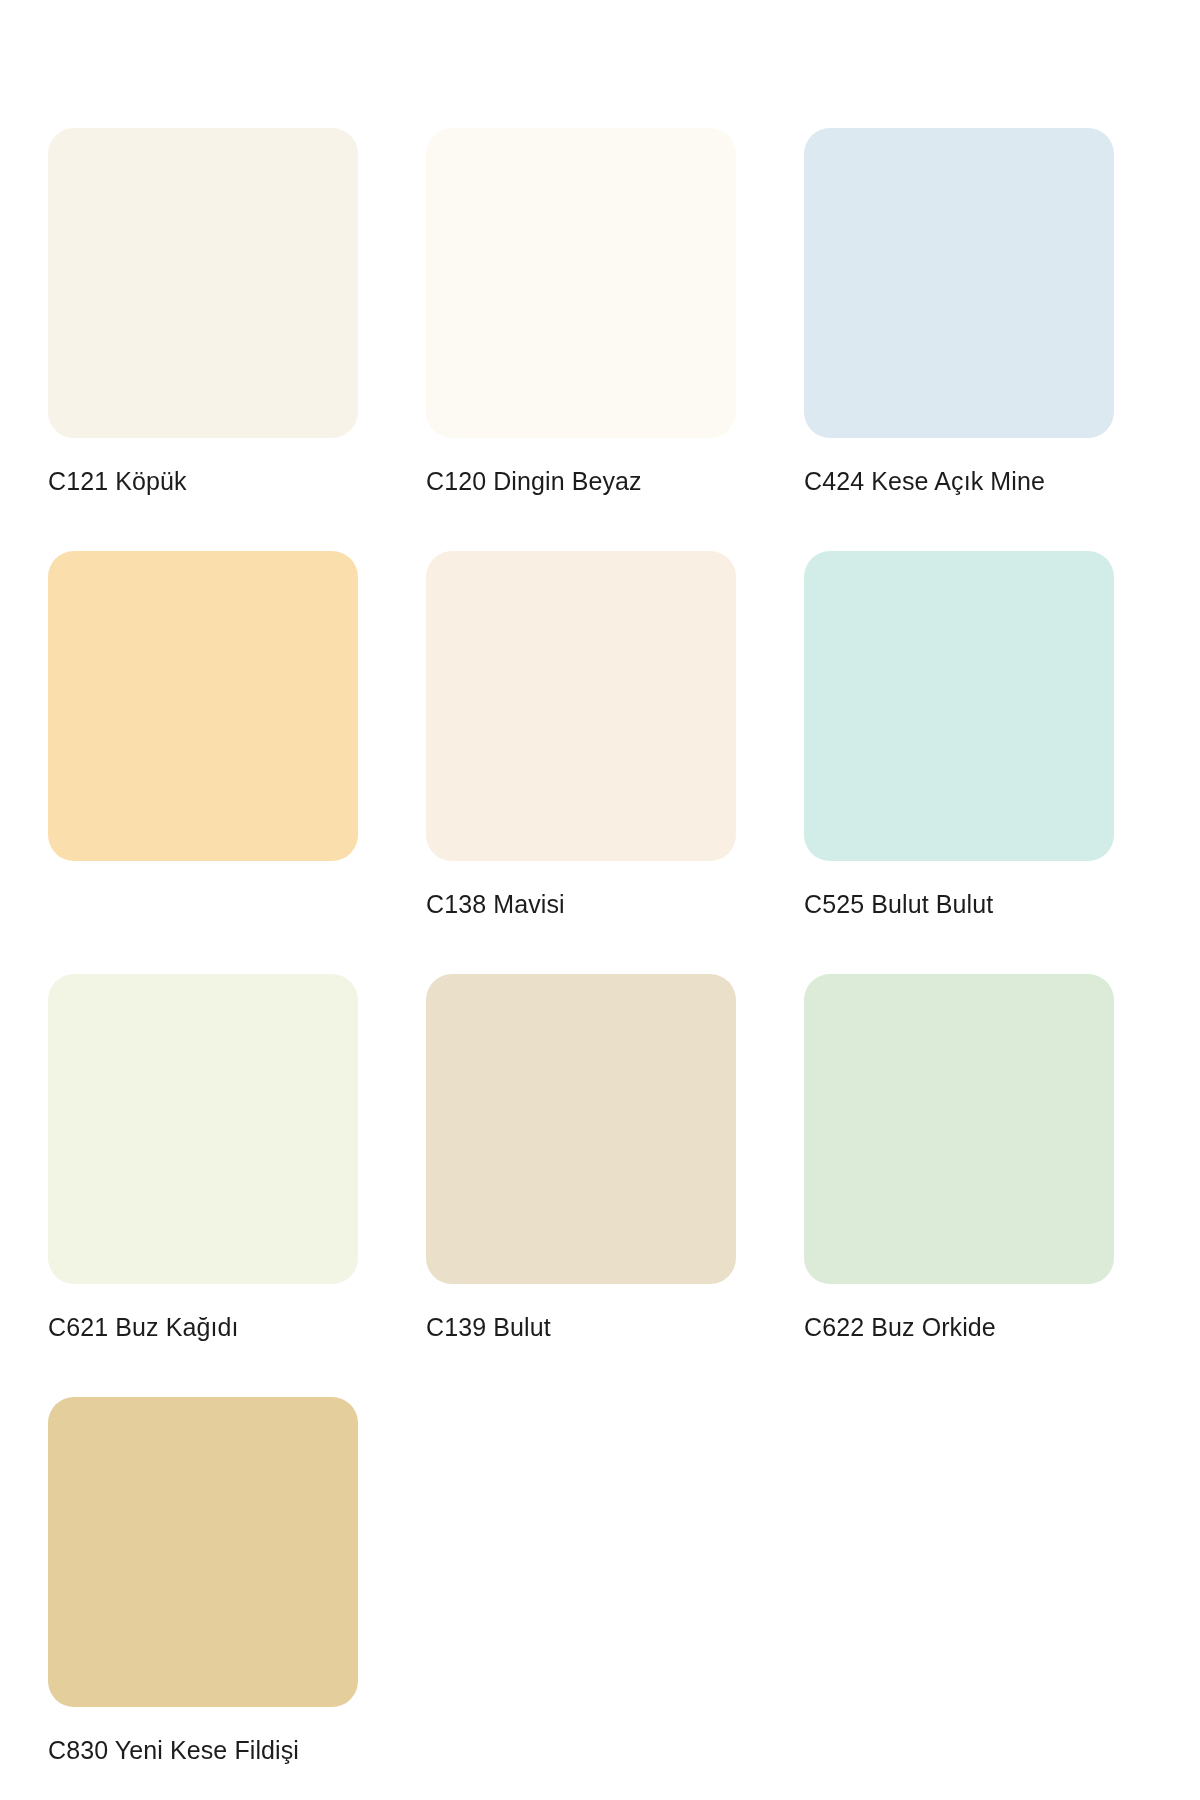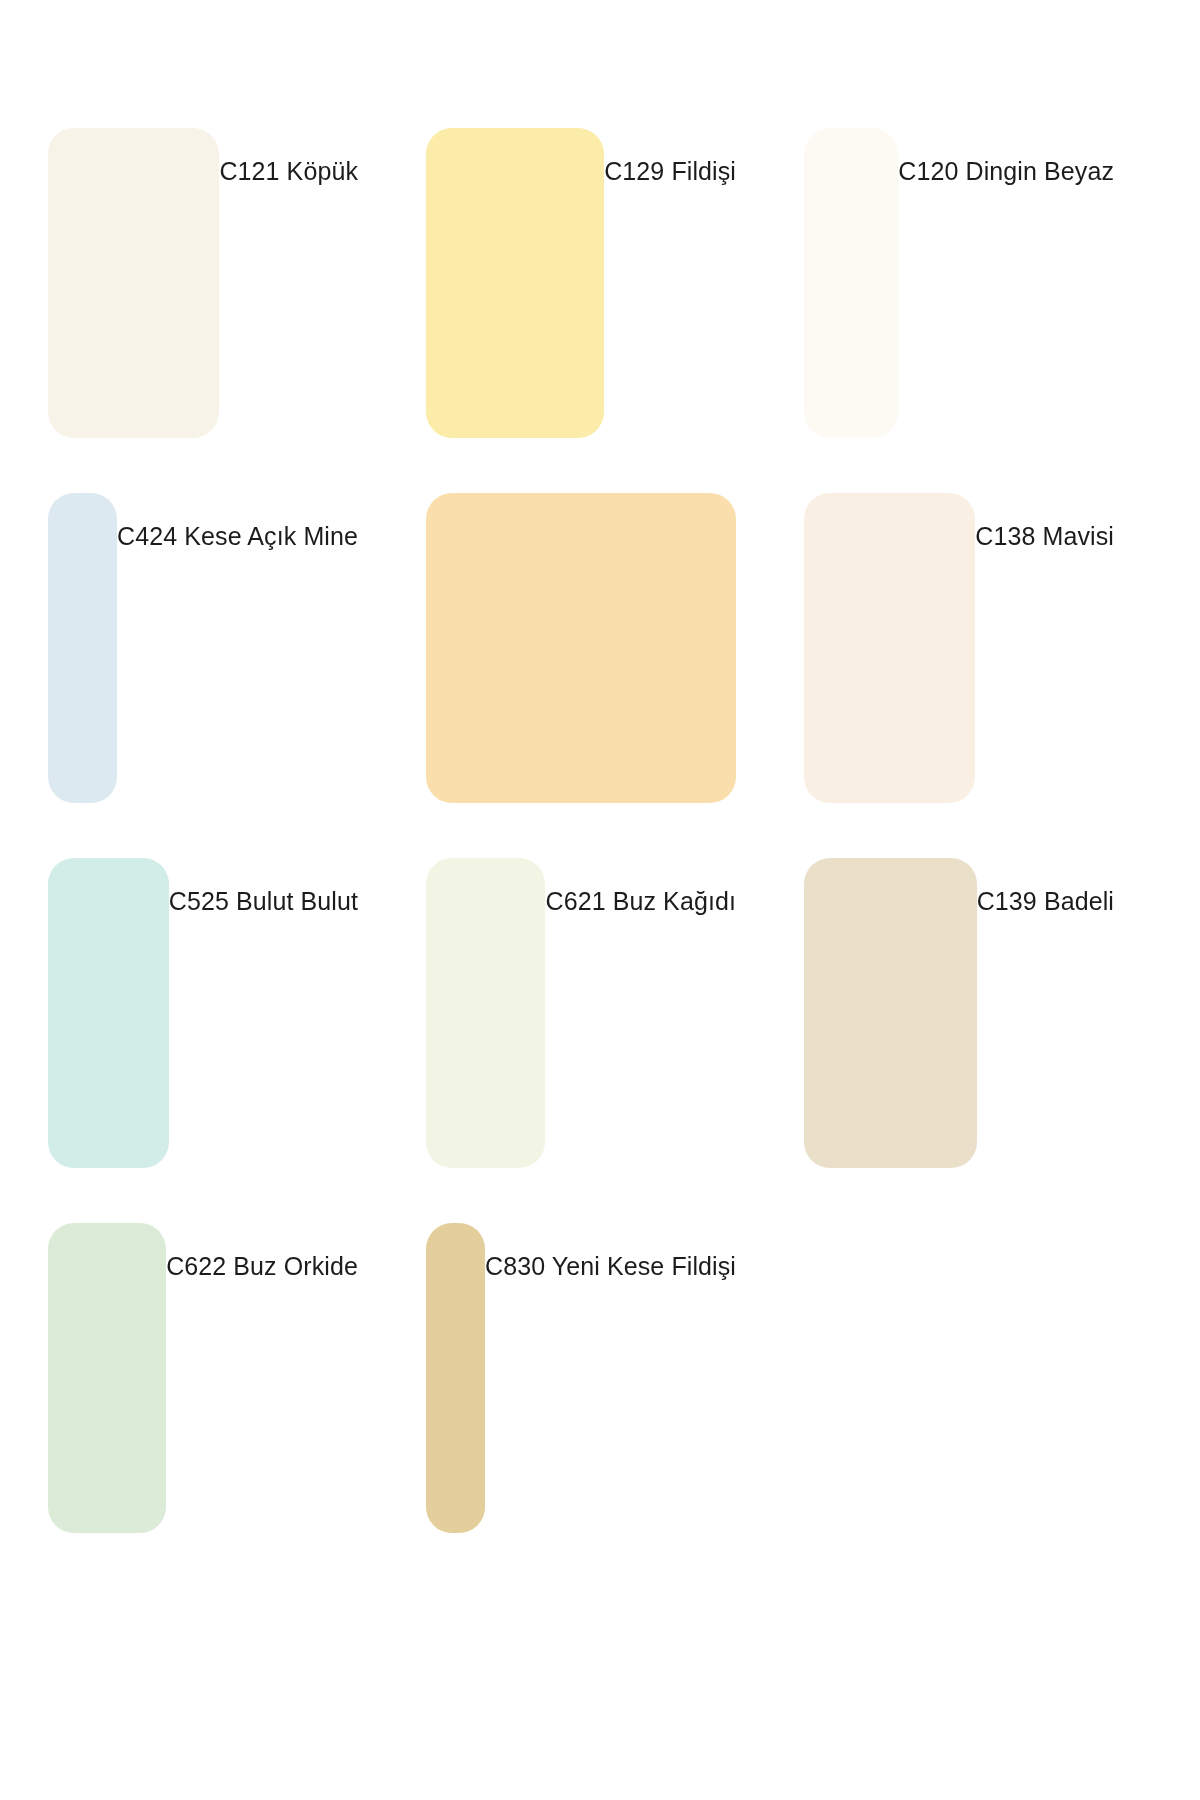--- a/index.html
+++ b/index.html
@@ -27,21 +27,21 @@
   .swatch-grid {
     display: grid;
     grid-template-columns: repeat(3, 310px);
     grid-template-rows: repeat(4, auto);
     column-gap: 68px;
     row-gap: 55px;
   }
 
   .swatch-cell {
     display: flex;
-    flex-direction: row;
+    flex-direction: column;
     width: 310px;
   }
 
   .swatch-chip {
     width: 310px;
     height: 310px;
     border-radius: 26px;
     background: #eeeeee;
   }
 
@@ -57,24 +57,20 @@
 </head>
 <body style="background: rgb(255, 255, 255);">
 
 <div class="palette-page">
   <div class="swatch-grid">
       <div class="swatch-cell">
         <div class="swatch-chip" style="background: rgb(247, 243, 232);"></div>
         <div class="swatch-label">C121 Köpük</div>
       </div>
       <div class="swatch-cell">
-        <div class="swatch-chip" style="background: rgb(251, 237, 169);"></div>
-        <div class="swatch-label">C129 Fildişi</div>
-      </div>
-      <div class="swatch-cell">
         <div class="swatch-chip" style="background: rgb(252, 250, 242);"></div>
         <div class="swatch-label">C120 Dingin Beyaz</div>
       </div>
       <div class="swatch-cell">
         <div class="swatch-chip" style="background: rgb(221, 233, 241);"></div>
         <div class="swatch-label">C424 Kese Açık Mine</div>
       </div>
       <div class="swatch-cell">
         <div class="swatch-chip" style="background: rgb(250, 223, 173);"></div>
       </div>
@@ -85,21 +81,21 @@
       <div class="swatch-cell">
         <div class="swatch-chip" style="background: rgb(210, 237, 231);"></div>
         <div class="swatch-label">C525 Bulut Bulut</div>
       </div>
       <div class="swatch-cell">
         <div class="swatch-chip" style="background: rgb(242, 245, 228);"></div>
         <div class="swatch-label">C621 Buz Kağıdı</div>
       </div>
       <div class="swatch-cell">
         <div class="swatch-chip" style="background: rgb(234, 223, 200);"></div>
-        <div class="swatch-label">C139 Badeli</div>
+        <div class="swatch-label">C139 Bulut</div>
       </div>
       <div class="swatch-cell">
         <div class="swatch-chip" style="background: rgb(220, 235, 215);"></div>
         <div class="swatch-label">C622 Buz Orkide</div>
       </div>
       <div class="swatch-cell">
         <div class="swatch-chip" style="background: rgb(228, 207, 156);"></div>
         <div class="swatch-label">C830 Yeni Kese Fildişi</div>
       </div>
     </div>

